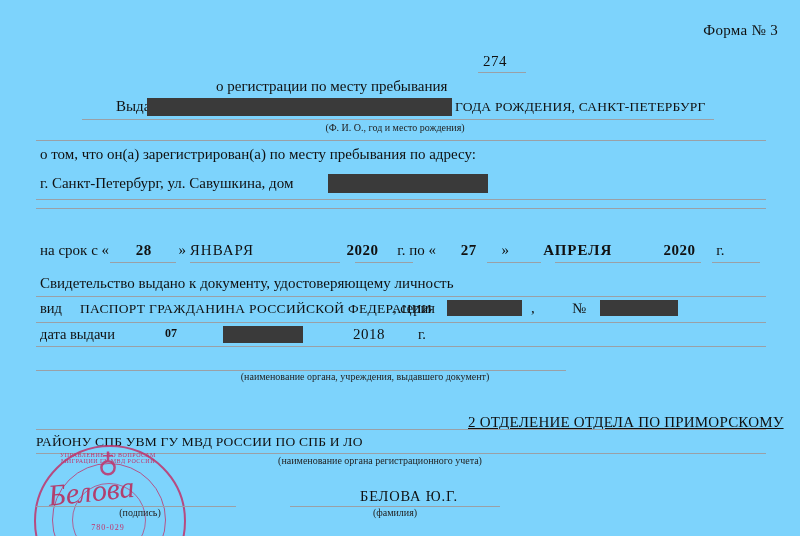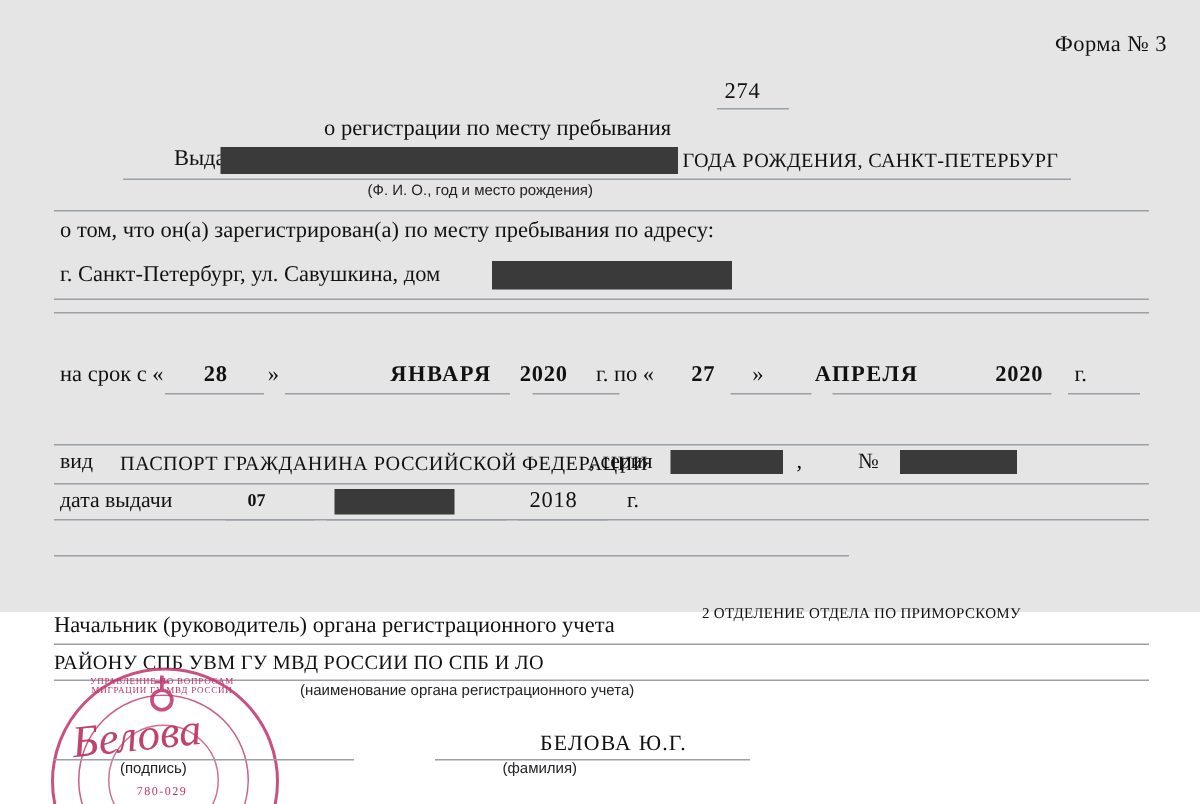--- a/index.html
+++ b/index.html
@@ -11,35 +11,35 @@
     height: 536px;
     background: #ffffff;
     font-family: "Liberation Serif", serif;
     color: #111111;
     overflow: hidden;
     position: relative;
   }
   .page {
     position: relative;
     width: 800px;
-    height: 408px;
-    background: #e5e5e5;
+    height: 536px;
+    background: #7dd3fc;
   }
   
   .abs { position: absolute; }
   .rule {
     position: absolute;
     height: 0;
     border-bottom: 1px solid #9aa0a6;
   }
   .caption {
     font-size: 10px;
     color: #222;
-    text-align: left;
-    font-family: Liberation Sans, sans-serif;
+    text-align: center;
+    font-family: Liberation Serif, serif;
   }
 
   
   #form-no {
     right: 22px;
     top: 22px;
     font-size: 15px;
     letter-spacing: 0.3px;
   }
 
@@ -141,21 +141,21 @@
   }
 
   
   #term-row {
     left: 40px;
     top: 242px;
     font-size: 15px;
     white-space: nowrap;
   }
   #term-row .day1 { display:inline-block; width: 62px; text-align:center; font-weight:700; letter-spacing:0.5px;}
-  #term-row .month1 { display:inline-block; width: 138px; text-align:right; font-weight:700; letter-spacing:1px;}
+  #term-row .month1 { display:inline-block; width: 138px; text-align:left; font-weight:400; letter-spacing:1px;}
   #term-row .year1 { display:inline-block; width: 62px; text-align:center; font-weight:700; letter-spacing:0.5px;}
   #term-row .day2 { display:inline-block; width: 58px; text-align:center; font-weight:700; letter-spacing:0.5px;}
   #term-row .month2 { display:inline-block; width: 130px; text-align:center; font-weight:700; letter-spacing:1px;}
   #term-row .year2 { display:inline-block; width: 66px; text-align:center; font-weight:700; letter-spacing:0.5px;}
   .u-line { position:absolute; border-bottom:1px solid #9aa0a6; height:0; }
   #term-u1 { left: 110px; top: 262px; width: 66px; }
   #term-u2 { left: 190px; top: 262px; width: 150px; }
   #term-u3 { left: 355px; top: 262px; width: 58px; }
   #term-u4 { left: 487px; top: 262px; width: 54px; }
   #term-u5 { left: 555px; top: 262px; width: 146px; }
@@ -232,23 +232,24 @@
   #issuer-caption { left: 190px; top: 371px; width: 350px; }
 
   
   #chief-line {
     left: 36px;
     top: 409px;
     font-size: 15px;
   }
   #chief-org1 {
     left: 468px;
-    top: 404px;
-    font-size: 10px;
+    top: 414px;
+    font-size: 15px;
     letter-spacing: 0.2px;
+    text-decoration: underline;
   }
   #chief-rule1 { left: 36px; top: 429px; width: 730px; }
   #chief-org2 {
     left: 36px;
     top: 434px;
     font-size: 13.5px;
     letter-spacing: 0.2px;
   }
   #chief-rule2 { left: 36px; top: 453px; width: 730px; }
   #chief-caption { left: 200px; top: 455px; width: 360px; }
@@ -377,20 +378,21 @@
     <span class="year2">2020</span>
     <span>г.</span>
   </div>
   <div class="u-line" id="term-u1"></div>
   <div class="u-line" id="term-u2"></div>
   <div class="u-line" id="term-u3"></div>
   <div class="u-line" id="term-u4"></div>
   <div class="u-line" id="term-u5"></div>
   <div class="u-line" id="term-u6"></div>
 
+  <div class="abs" id="attest-line">Свидетельство выдано к документу, удостоверяющему личность</div>
   <div class="rule" id="attest-rule"></div>
 
   <div class="abs" id="kind-row">вид</div>
   <div class="abs" id="kind-value">ПАСПОРТ ГРАЖДАНИНА РОССИЙСКОЙ ФЕДЕРАЦИИ</div>
   <div class="abs" id="series-label">, серия</div>
   <div class="abs" id="series-redaction"></div>
   <div class="abs" id="comma1">,</div>
   <div class="abs" id="num-label">№</div>
   <div class="abs" id="num-redaction"></div>
   <div class="rule" id="kind-rule"></div>
@@ -399,22 +401,22 @@
   <div class="abs" id="date-day">07</div>
   <div class="abs" id="date-redaction"></div>
   <div class="abs" id="date-year">2018</div>
   <div class="abs" id="date-g">г.</div>
   <div class="u-line" id="date-u1"></div>
   <div class="u-line" id="date-u2"></div>
   <div class="u-line" id="date-u3"></div>
   <div class="rule" id="issuer-rule"></div>
 
   <div class="rule" id="issuer-rule2"></div>
-
-  <div class="abs" id="chief-line">Начальник (руководитель) органа регистрационного учета</div>
+  <div class="abs caption" id="issuer-caption">(наименование органа, учреждения, выдавшего документ)</div>
+
   <div class="abs" id="chief-org1">2 ОТДЕЛЕНИЕ ОТДЕЛА  ПО ПРИМОРСКОМУ</div>
   <div class="rule" id="chief-rule1"></div>
   <div class="abs" id="chief-org2">РАЙОНУ СПБ УВМ  ГУ  МВД  РОССИИ  ПО СПБ  И  ЛО</div>
   <div class="rule" id="chief-rule2"></div>
   <div class="abs caption" id="chief-caption">(наименование органа регистрационного учета)</div>
 
   <div class="abs" id="stamp"></div>
   <div class="abs" id="stamp-inner"></div>
   <div class="abs" id="stamp-core"></div>
   <div class="abs" id="stamp-top-text">УПРАВЛЕНИЕ ПО ВОПРОСАМ МИГРАЦИИ ГУ МВД РОССИИ</div>

